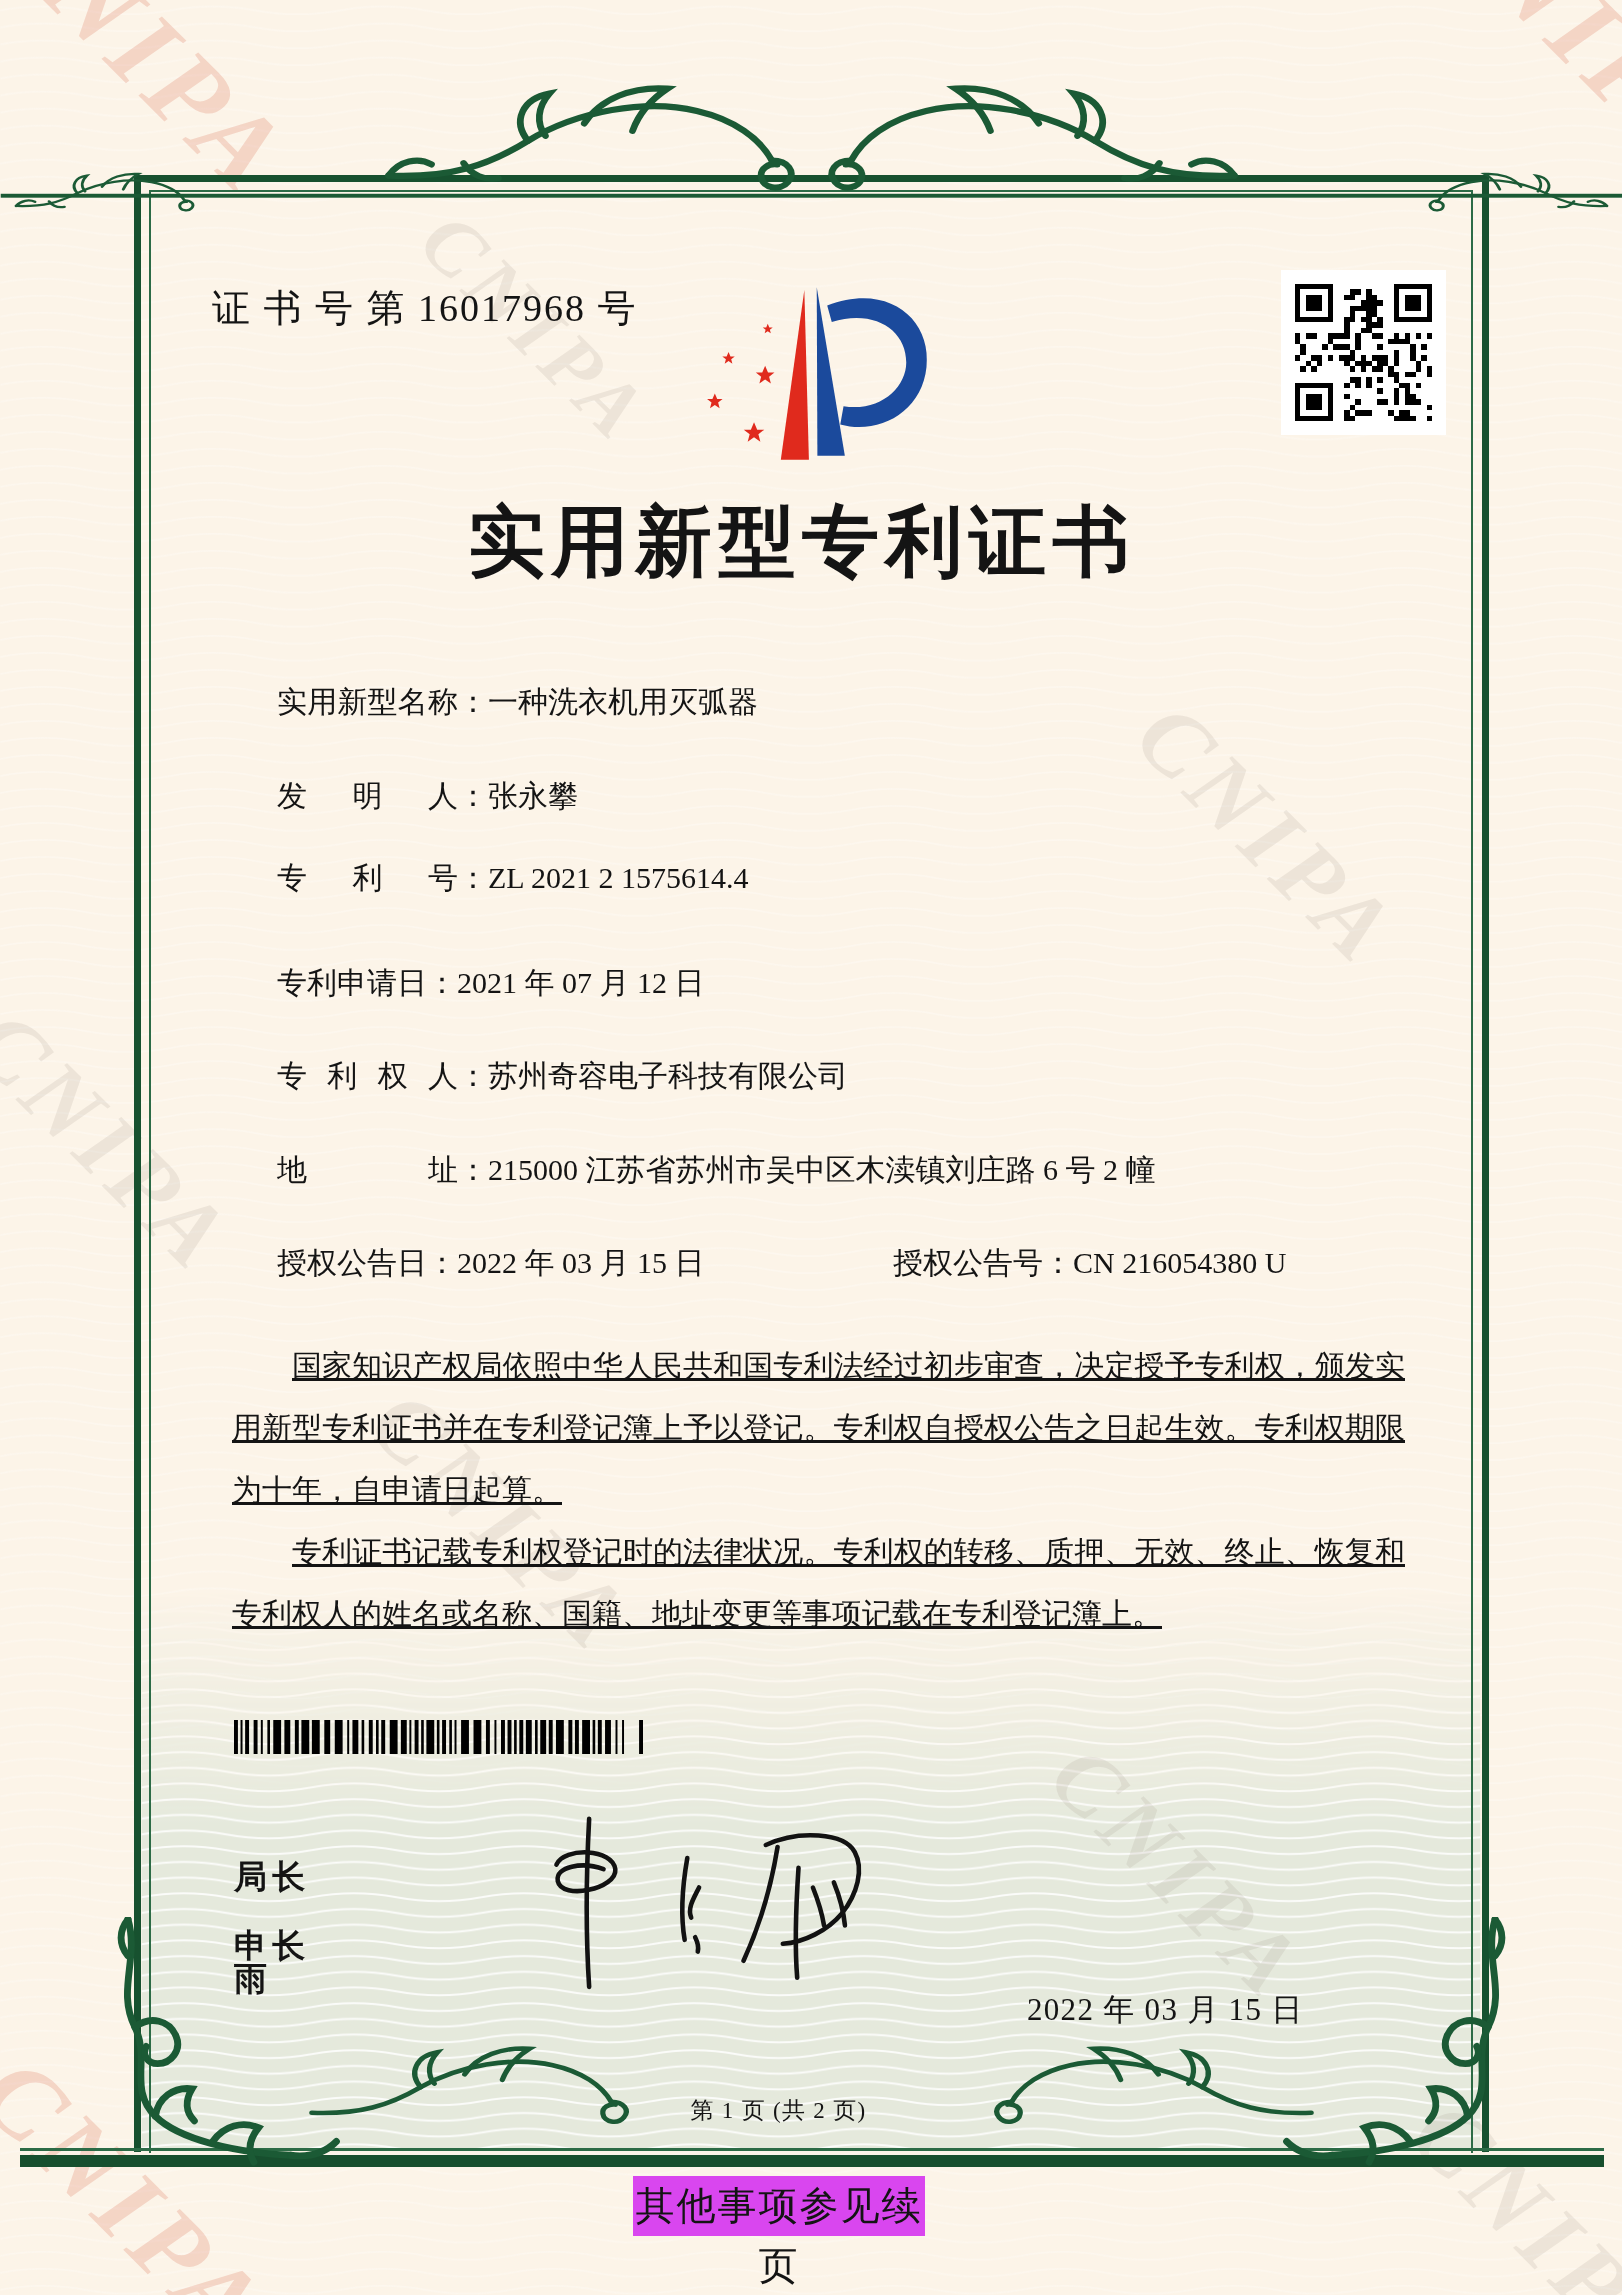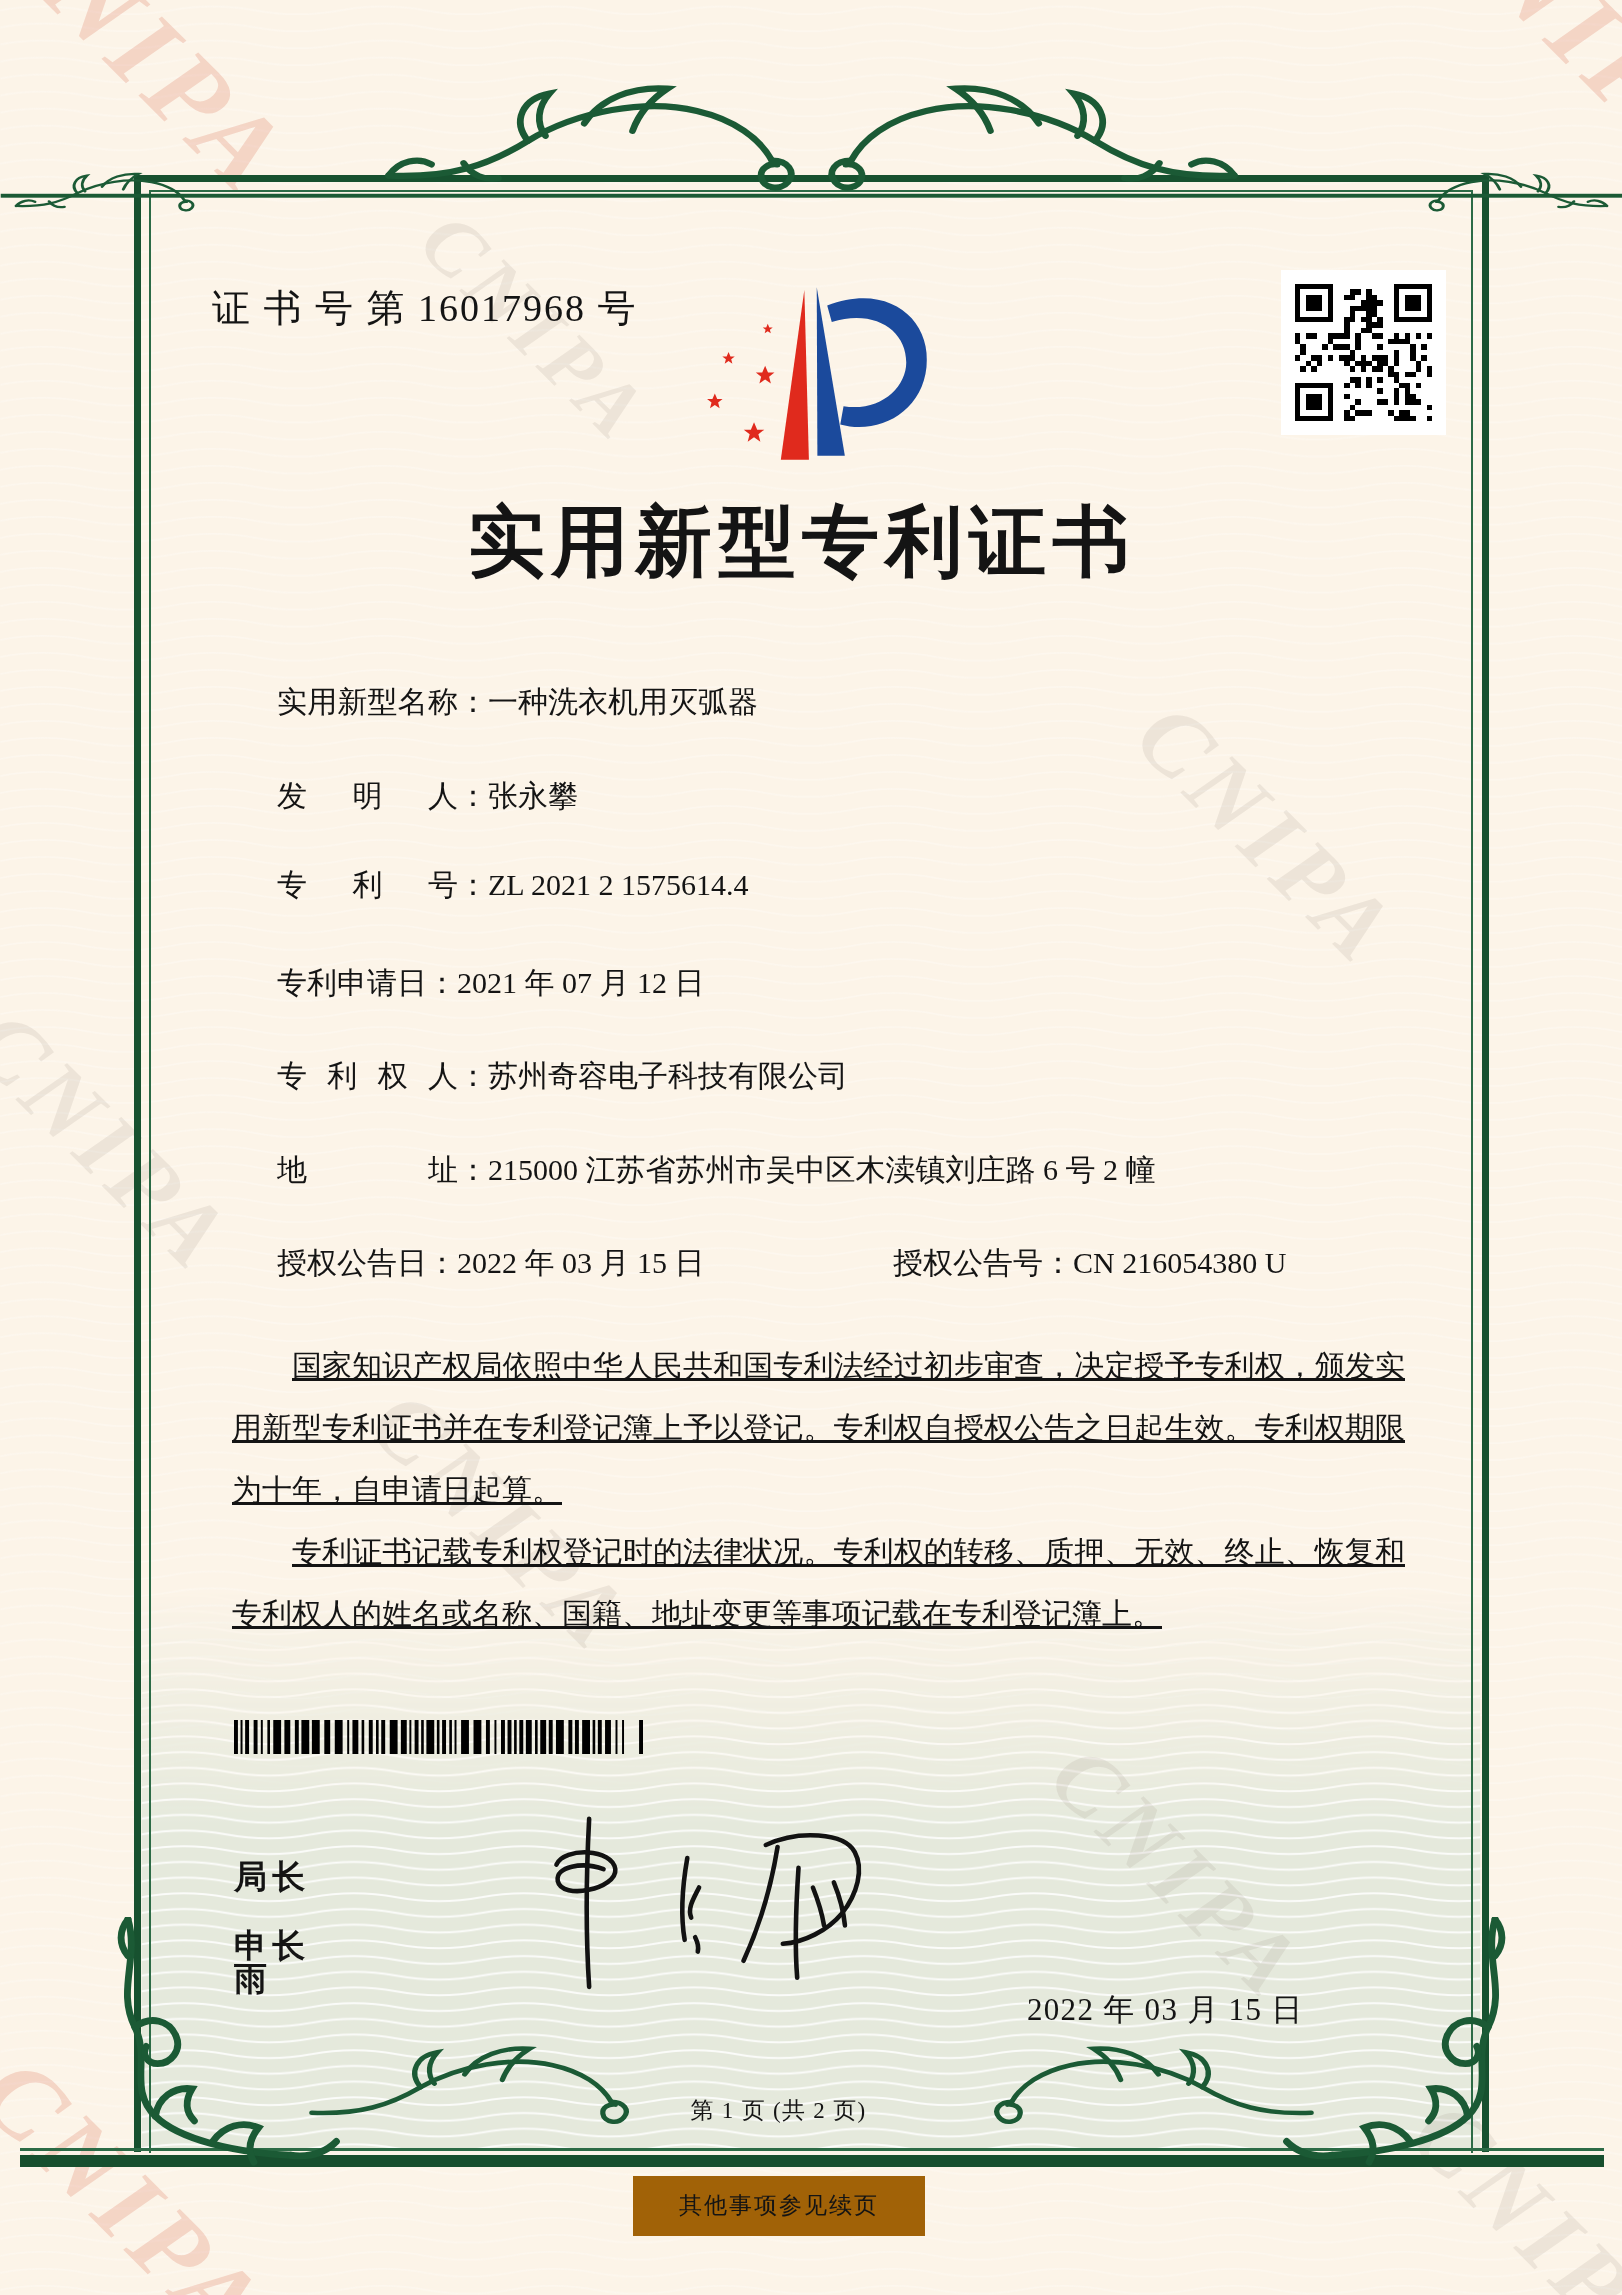--- a/index.html
+++ b/index.html
@@ -60,22 +60,22 @@
   .barcode{position:absolute;left:234px;top:1720px;width:409px;height:34px;}
 
   .signer{position:absolute;left:234px;top:1860px;font-family:"DejaVu Sans","Liberation Sans",sans-serif;
           font-size:33px;font-weight:600;letter-spacing:5.2px;line-height:1;}
   .signer .nm{position:absolute;left:0;top:69px;}
   .signature{position:absolute;left:491px;top:1809px;width:458px;height:193px;}
 
   .issue-date{position:absolute;left:1027px;top:1989px;font-size:31px;letter-spacing:1.3px;}
   .pg-footer{position:absolute;left:0;top:2095px;width:1557px;text-align:center;font-size:23px;letter-spacing:1.3px;}
 
-  .note-box{position:absolute;left:633px;top:2176px;width:292px;height:60px;background:#a16207;
-            text-align:center;font-size:23px;line-height:60px;letter-spacing:2px;}
+  .note-box{position:absolute;left:633px;top:2176px;width:292px;height:60px;background:#d946ef;
+            text-align:center;font-size:39px;line-height:60px;letter-spacing:2px;}
 </style>
 </head>
 <body>
 
 <div class="page">
 
   <svg class="waves-page" viewBox="0 0 2480 3508" width="1623" height="2295">
     <defs>
       <pattern id="wv2" width="260" height="26" patternUnits="userSpaceOnUse">
         <path d="M0 16 Q65 4 130 16 T260 16" fill="none" stroke="#ffffff" stroke-width="2.5" opacity="0.55"></path>
@@ -335,21 +335,21 @@
 
   <div class="title">实用新型专利证书</div>
 
   <div class="fields">
     <div class="frow" style="top:0">
       <span class="lab">实用新型名称</span><span>：</span><span class="val">一种洗衣机用灭弧器</span>
     </div>
     <div class="frow" style="top:94px">
       <span class="lab">发明人</span><span>：</span><span class="val">张永攀</span>
     </div>
-    <div class="frow" style="top:183px">
+    <div class="frow" style="top:176px">
       <span class="lab">专利号</span><span>：</span><span class="val">ZL 2021 2 1575614.4</span>
     </div>
     <div class="frow tight" style="top:281px">
       <span class="lab">专利申请日</span><span>：</span><span class="val">2021 年 07 月 12 日</span>
     </div>
     <div class="frow" style="top:374px">
       <span class="lab">专利权人</span><span>：</span><span class="val">苏州奇容电子科技有限公司</span>
     </div>
     <div class="frow" style="top:468px">
       <span class="lab">地址</span><span>：</span><span class="val">215000 江苏省苏州市吴中区木渎镇刘庄路 6 号 2 幢</span>

